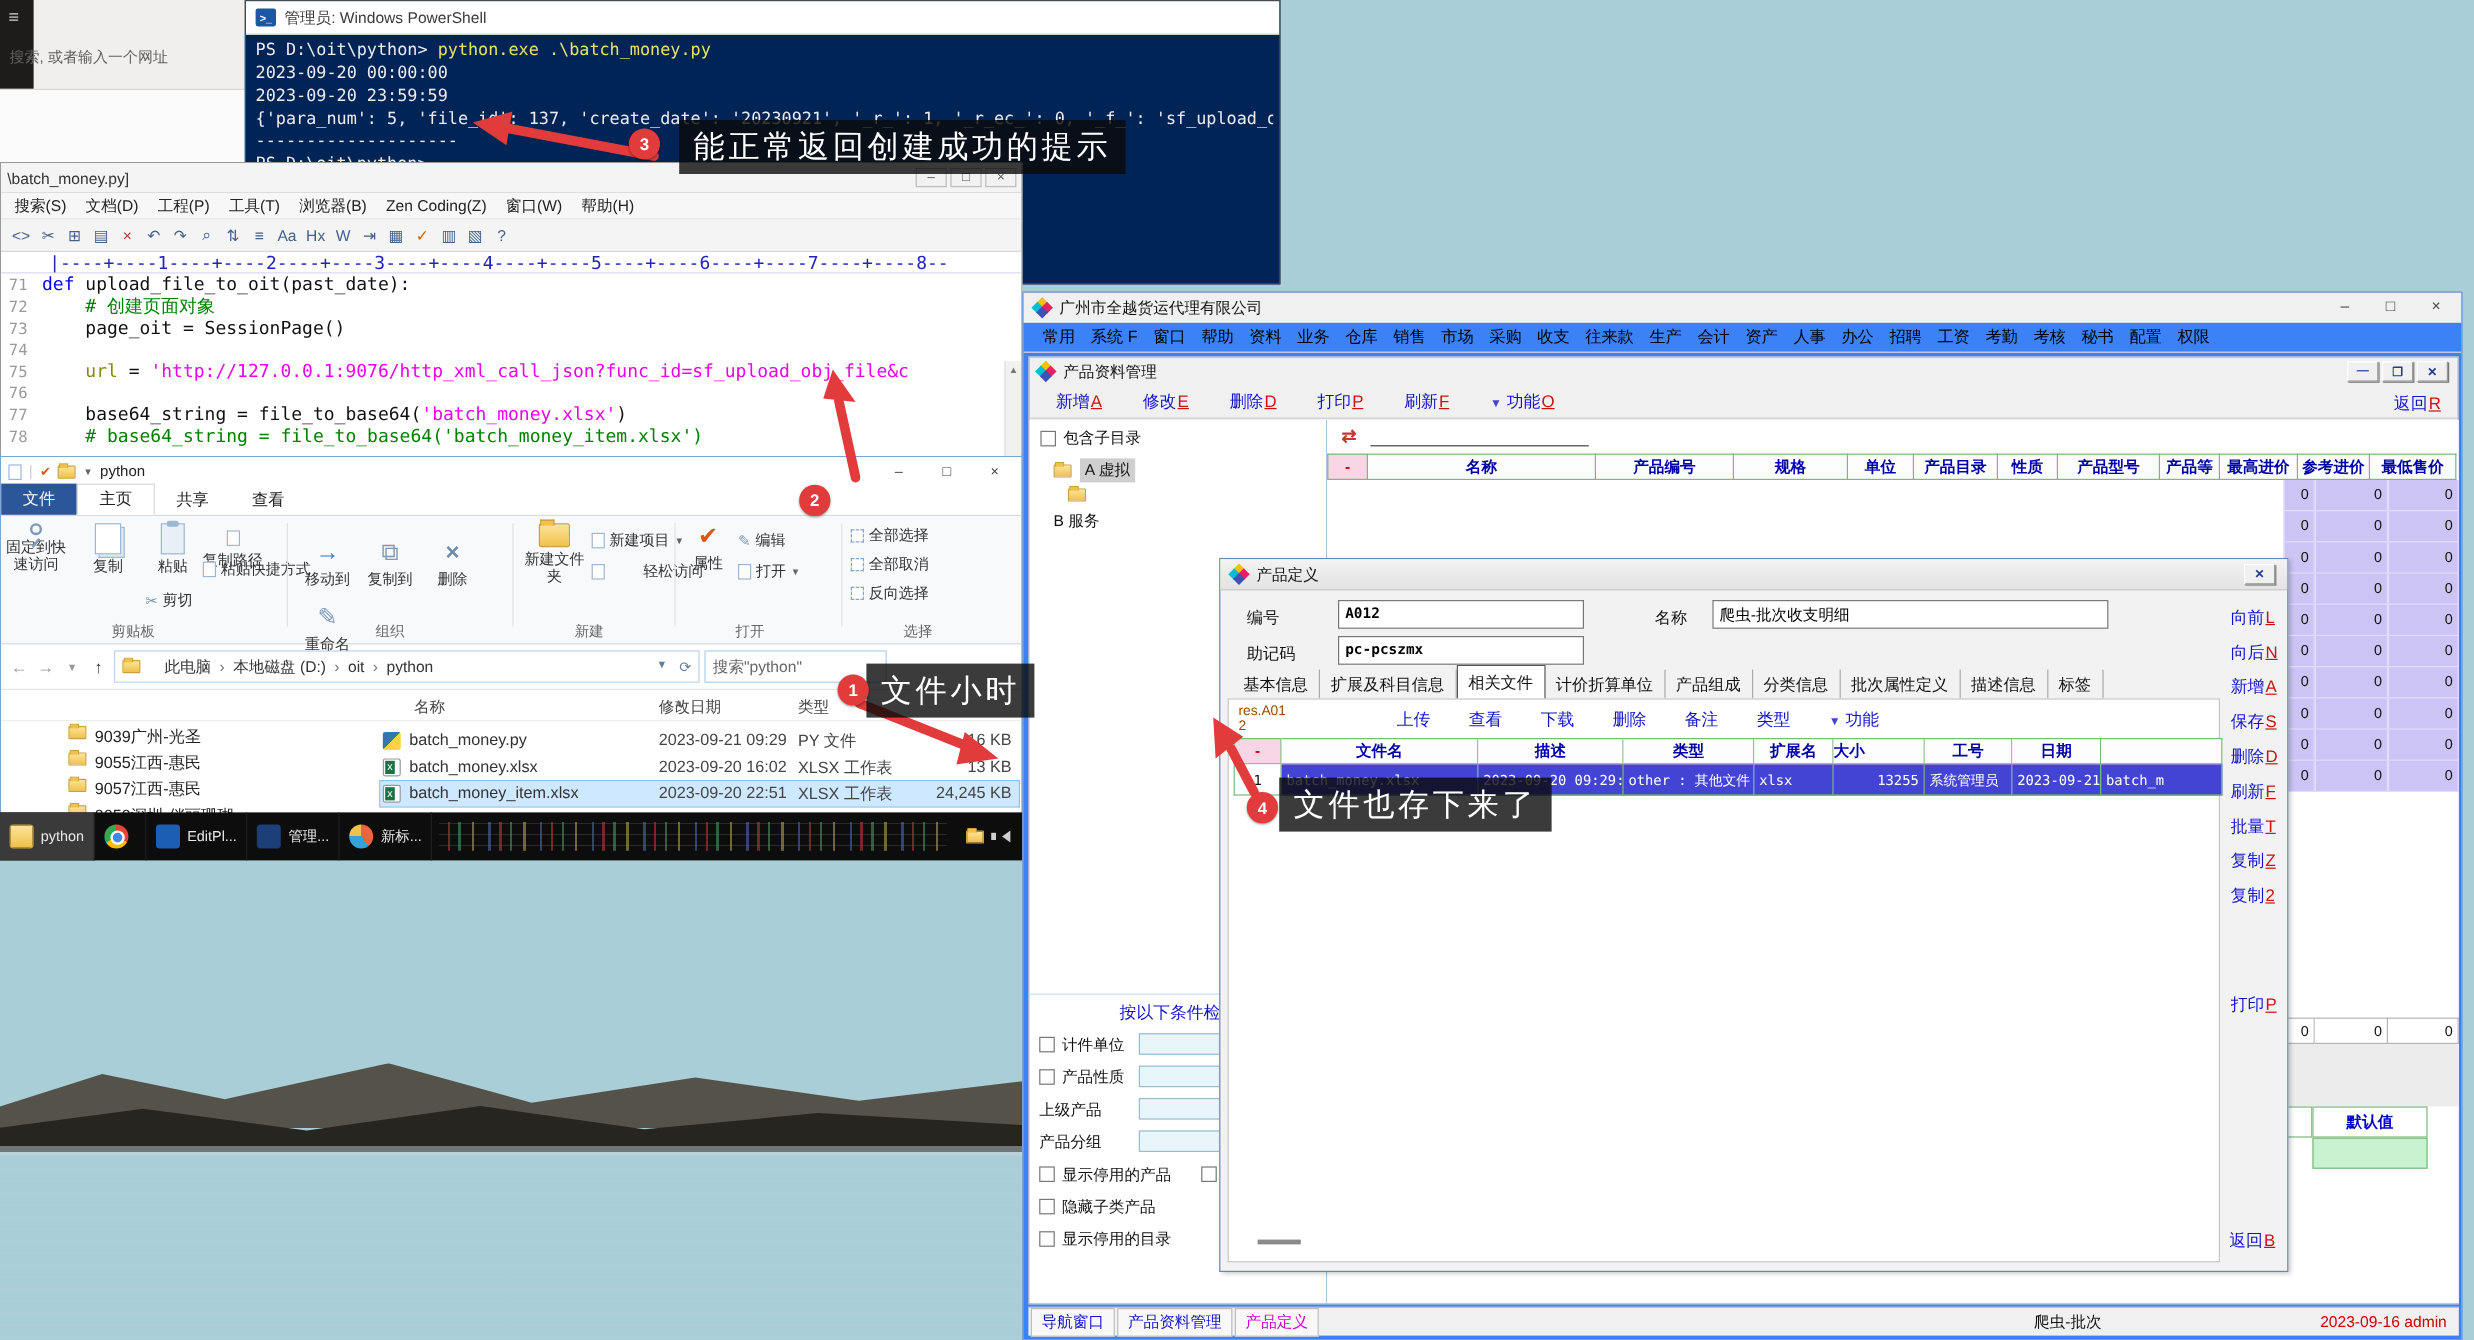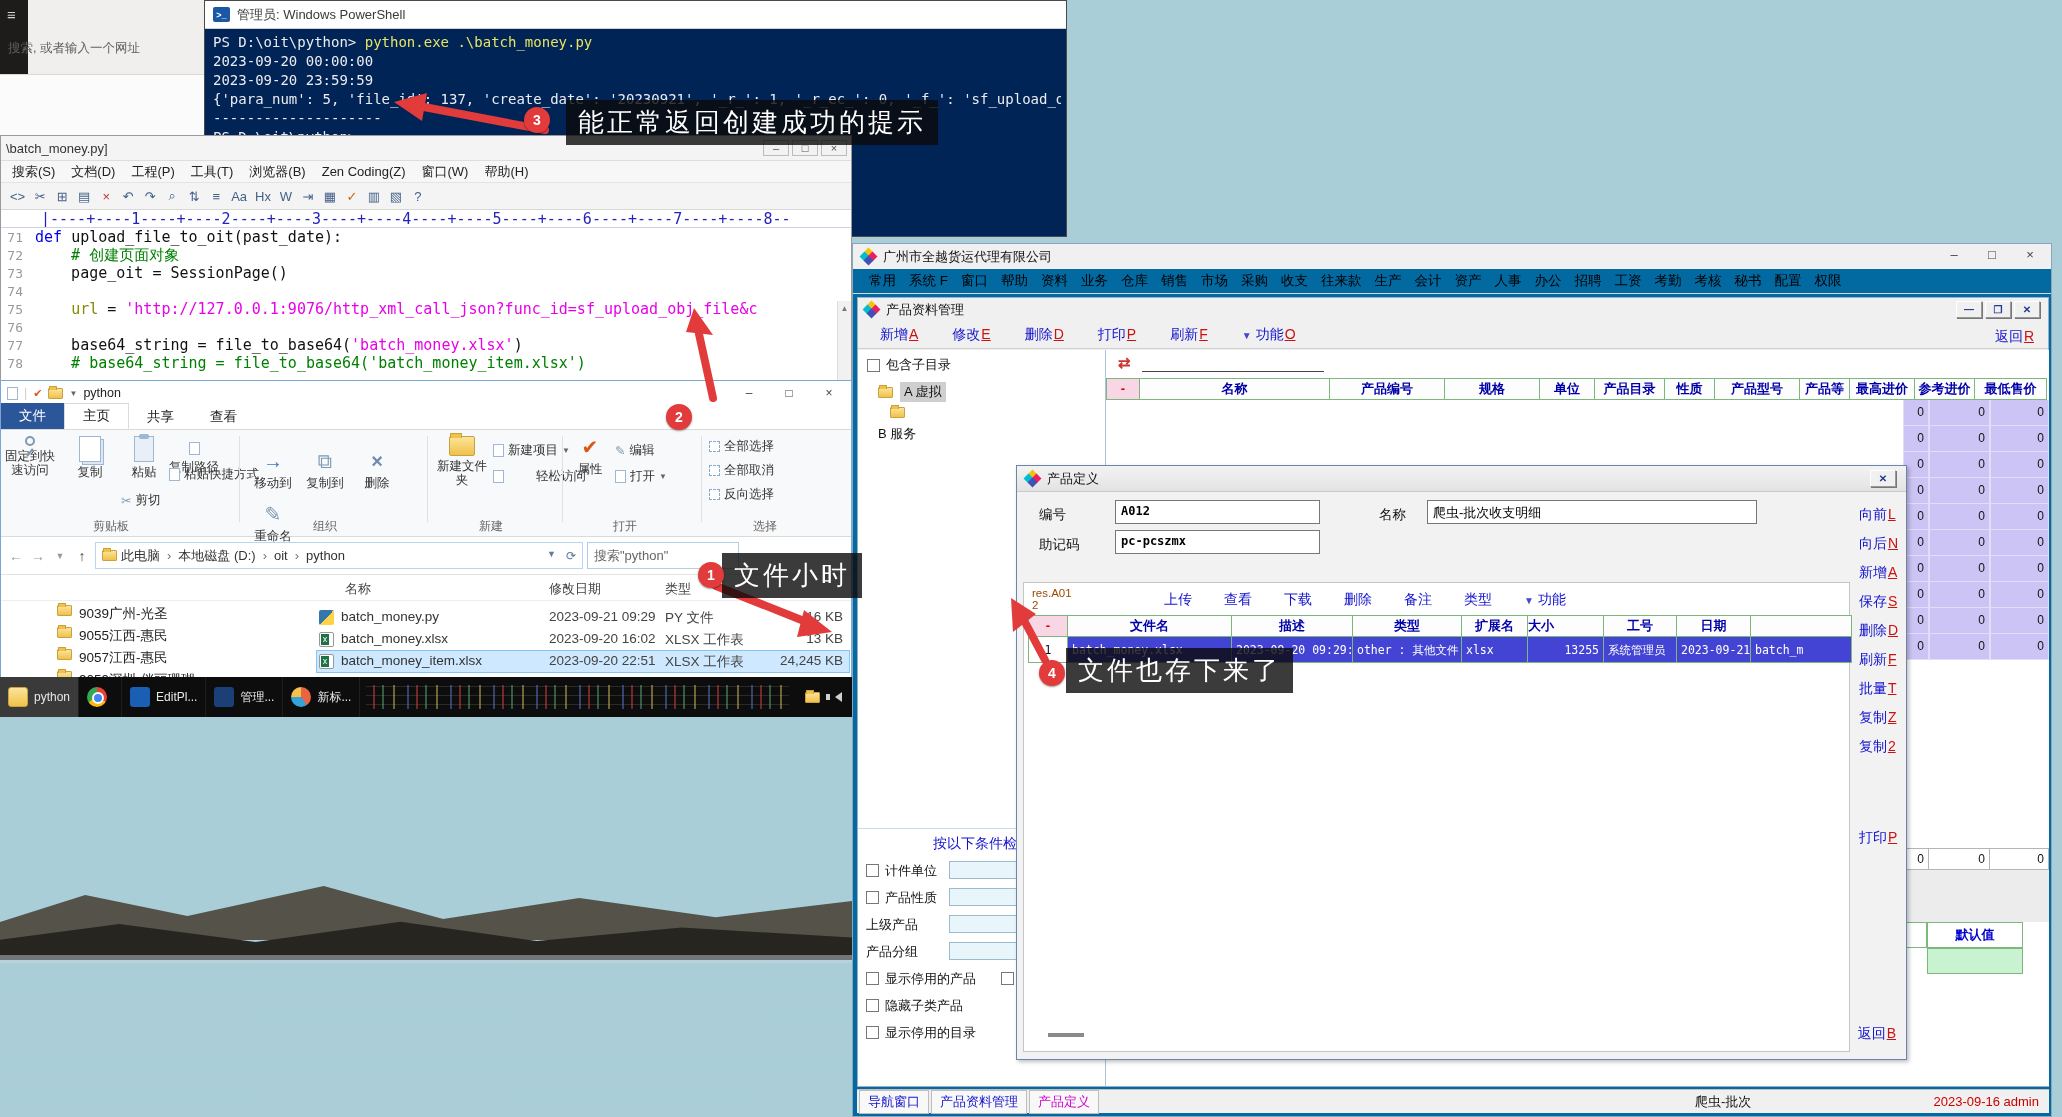--- a/index.html
+++ b/index.html
@@ -79,21 +79,21 @@
   .bigclip::before{content:"";position:absolute;left:4px;top:-3px;width:10px;height:5px;background:#9db7d4;border-radius:2px;}
   .pin-ic{width:10px;height:10px;border:2px solid #7d99b5;border-radius:50%;position:relative;margin:4px auto 8px;}
   .pin-ic::after{content:"";position:absolute;width:2px;height:9px;background:#7d99b5;left:2px;top:10px;transform:rotate(38deg);}
   .folder-ic{display:inline-block;width:15px;height:11px;background:linear-gradient(#fce49a,#f0c14b);border:1px solid #caa23d;border-radius:1px;position:relative;}
   .folder-ic::before{content:"";position:absolute;left:0;top:-3px;width:6px;height:3px;background:#f0c14b;border:1px solid #caa23d;border-bottom:none;border-radius:1px 1px 0 0;}
   .bigfolder{width:26px;height:20px;background:linear-gradient(#fce49a,#f0c14b);border:1px solid #caa23d;border-radius:2px;position:relative;}
   .bigfolder::before{content:"";position:absolute;left:0;top:-4px;width:10px;height:4px;background:#f0c14b;border:1px solid #caa23d;border-bottom:none;}
   .prop-ic{font-size:20px;color:#d8591a;}
   .addrbar{height:38px;display:flex;align-items:center;background:#fff;border-bottom:1px solid #e3e3e3;gap:4px;padding:0 6px;}
   .nav-ic{color:#9a9a9a;font-size:14px;width:18px;text-align:center;}
-  .crumbbox{width:488px;height:27px;border:1px solid #b8d6f0;display:flex;align-items:center;gap:4px;padding:0 6px;font-size:13px;color:#333;}
+  .crumbbox{width:488px;height:27px;border:1px solid #b8d6f0;display:flex;align-items:center;gap:20px;padding:0 6px;font-size:13px;color:#333;}
   .crumb+.crumb::before{content:"›";color:#777;margin:0 7px;}
   .crumb-tail{margin-left:auto;color:#5f7d9e;display:flex;gap:10px;font-size:12px;}
   .searchbox{width:152px;height:27px;border:1px solid #b0cfe8;font-size:13px;color:#666;display:flex;align-items:center;padding:0 6px;white-space:nowrap;overflow:hidden;}
   .ex-main{position:relative;height:103px;background:#fff;}
   .ex-cols{position:absolute;left:0;top:0;width:100%;height:26px;border-bottom:1px solid #eee;font-size:13px;color:#444;}
   .ex-cols span{position:absolute;top:5px;}
   .sortcaret{position:absolute;left:560px;top:1px;font-size:9px;color:#888;}
   .tree-item{position:absolute;left:56px;display:flex;gap:7px;align-items:flex-start;font-size:13.5px;color:#222;white-space:nowrap;}
   .file-row{position:absolute;left:316px;width:532px;height:21px;font-size:13.5px;color:#333;}
   .file-row.f-selected{background:#cde8ff;outline:1px solid #84c5f2;}
@@ -118,21 +118,21 @@
   .i-powershell .tk-ic{background:#1c3f77;}
   .i-newtab .tk-ic{border-radius:50%;background:conic-gradient(#e96443 0 40%,#35a3d8 0 75%,#f2c14e 0 100%);}
   .garble{flex:1;margin:8px 6px;background:
     repeating-linear-gradient(90deg,transparent 0 7px,rgba(200,60,60,.55) 7px 9px,transparent 9px 16px,rgba(90,170,110,.5) 16px 18px,transparent 18px 27px,rgba(210,190,90,.5) 27px 29px,transparent 29px 41px,rgba(90,120,200,.5) 41px 43px),
     repeating-linear-gradient(0deg,transparent 0 4px,rgba(255,255,255,.12) 4px 5px,transparent 5px 9px);}
   .tk-end{display:flex;align-items:center;gap:10px;padding:0 10px;}
   .spk{width:0;height:0;border:5px solid transparent;border-right:7px solid #cfcfcf;position:relative;}
   .spk::after{content:"";position:absolute;left:-9px;top:-3px;width:4px;height:6px;background:#cfcfcf;}
 
   
-  .erp{left:852px;top:243px;width:1200px;height:874px;background:#0369a1;border:1px solid #8aa5c0;}
+  .erp{left:852px;top:243px;width:1200px;height:874px;background:#3b82f6;border:1px solid #8aa5c0;}
   .erp-title{height:25px;display:flex;align-items:center;gap:7px;padding-left:8px;font-size:13px;color:#111;background:#f0f0f0;}
   .erp-winbtns{position:absolute;right:6px;top:3px;display:flex;gap:8px;color:#444;font-size:13px;}
   .erp-winbtns span{width:30px;text-align:center;}
   .erp-menu{height:25px;display:flex;align-items:center;gap:1px;font-size:13.5px;color:#000;padding-left:10px;border-bottom:1px solid #d9d9d9;}
   .erp-menu span{padding:2px 6px;white-space:nowrap;}
   .pm{position:absolute;left:4px;top:53px;width:1192px;height:790px;background:#f0f0f0;border:1px solid #9ab0c8;}
   .pm-title{height:23px;display:flex;align-items:center;gap:7px;padding-left:6px;font-size:13px;color:#111;}
   .pm-btns{position:absolute;right:8px;top:3px;display:flex;gap:3px;}
   .pbx{width:26px;height:17px;background:#f0f0f0;border:1px solid #999;border-top-color:#fff;border-left-color:#fff;box-shadow:1px 1px 0 #777;display:flex;align-items:center;justify-content:center;font-size:10px;color:#223a8f;font-weight:bold;}
   .pm-toolbar{height:28px;display:flex;align-items:center;gap:34px;padding-left:22px;border-bottom:1px solid #cfcfcf;font-size:14px;}
@@ -790,20 +790,32 @@
             </span>
           <span>产品定义</span>
           <span class="pbx dlg-close">✕</span>
         </div>
         <span class="fld-label" style="left:22px;top:40px;">编号</span>
         <div class="fld mono" style="left:98px;top:34px;width:205px;">A012</div>
         <span class="fld-label" style="left:362px;top:40px;">名称</span>
         <div class="fld" style="left:410px;top:34px;width:330px;">爬虫-批次收支明细</div>
         <span class="fld-label" style="left:22px;top:70px;">助记码</span>
         <div class="fld mono" style="left:98px;top:64px;width:205px;">pc-pcszmx</div>
+        <div class="dlg-tabs">
+
+        <span class="dtab">基本信息</span>
+            <span class="dtab">扩展及科目信息</span>
+            <span class="dtab f-active">相关文件</span>
+            <span class="dtab">计价折算单位</span>
+            <span class="dtab">产品组成</span>
+            <span class="dtab">分类信息</span>
+            <span class="dtab">批次属性定义</span>
+            <span class="dtab">描述信息</span>
+            <span class="dtab">标签</span>
+          </div>
         <div class="dlg-content">
           <div class="res">
             <div>res.A01</div>
             <div>2</div>
           </div>
           <div class="ftb">
 
           <span class="blink"><span class="lt">上传</span></span>
               <span class="blink"><span class="lt">查看</span></span>
               <span class="blink"><span class="lt">下载</span></span>

